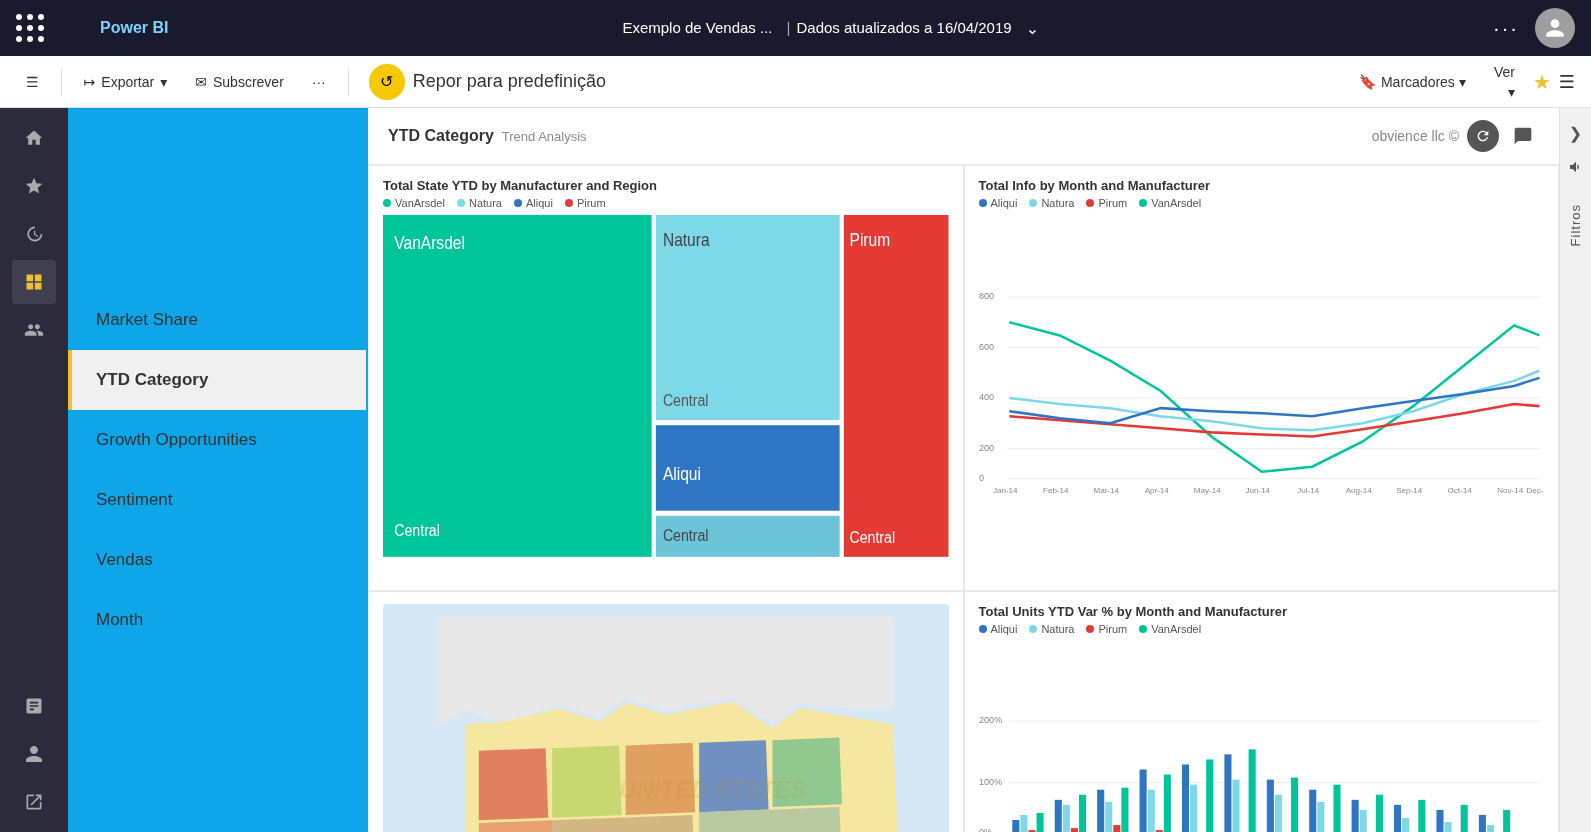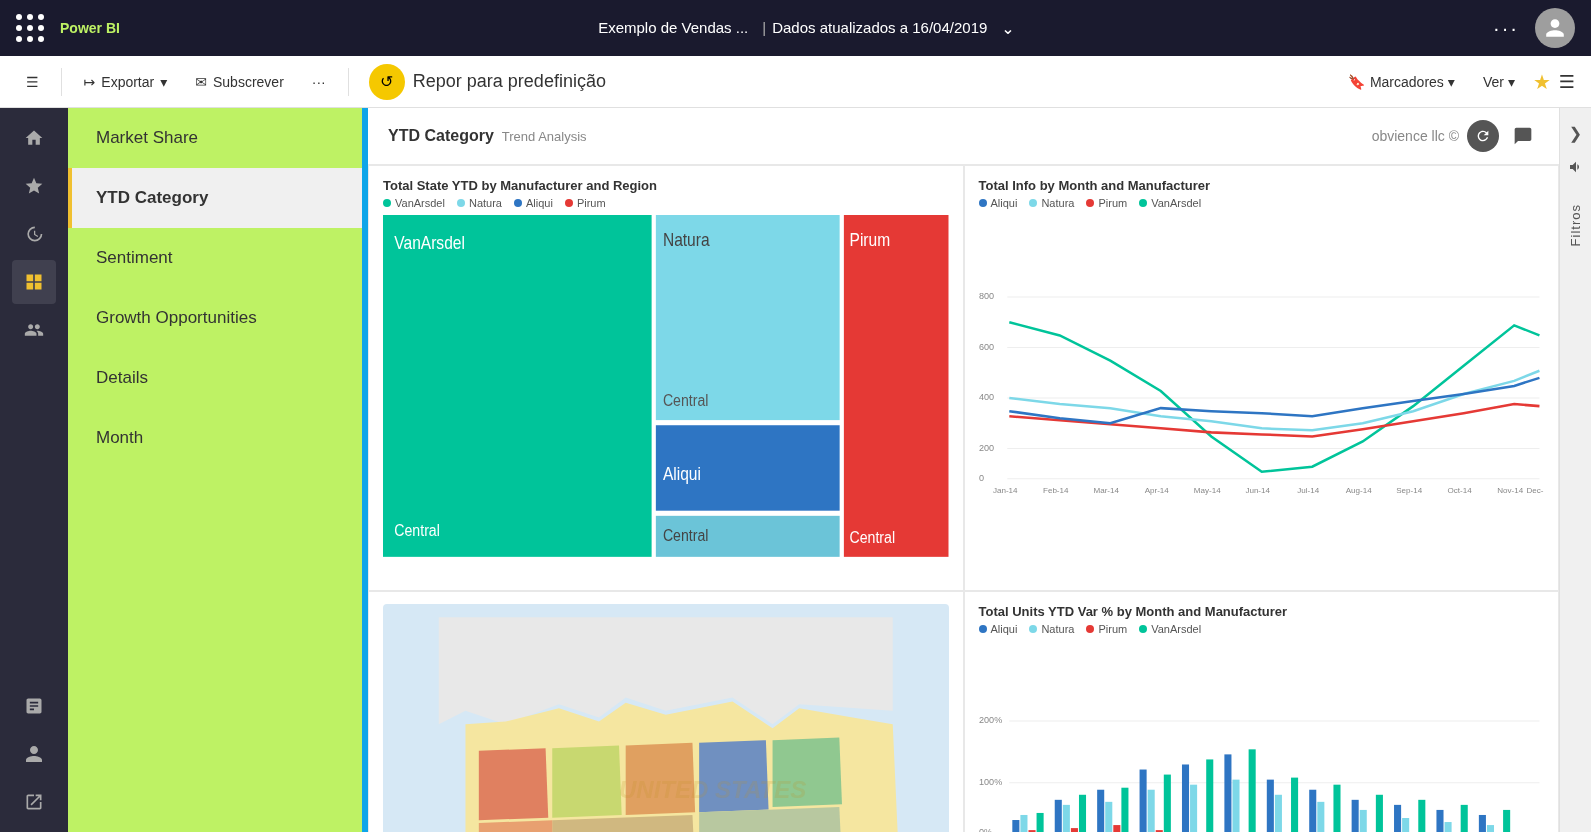--- a/index.html
+++ b/index.html
@@ -6,21 +6,21 @@
     body { font-family: 'Segoe UI', Arial, sans-serif; background: #f0f0f0; overflow: hidden; width: 1591px; height: 832px; }
 
     
     .topbar {
       display: flex; align-items: center;
       background: #1a1a2e; height: 56px; padding: 0 16px;
       position: relative; z-index: 10;
     }
     .topbar-grid { display: grid; grid-template-columns: 6px 6px 6px; gap: 5px; cursor: pointer; margin-right: 16px; }
     .topbar-dot { width: 6px; height: 6px; background: white; border-radius: 50%; }
-    .topbar-title { color: #bef264; font-size: 14px; font-weight: 600; margin-right: 24px; }
+    .topbar-title { color: #7dd3fc; font-size: 16px; font-weight: 600; margin-right: 24px; margin-left: 40px; }
     .topbar-center { flex: 1; display: flex; justify-content: center; color: white; font-size: 15px; }
     .topbar-center span { margin-right: 8px; }
     .topbar-more { color: white; font-size: 20px; margin-left: 16px; cursor: pointer; letter-spacing: 2px; }
     .topbar-avatar {
       width: 40px; height: 40px; border-radius: 50%; background: #9e9e9e;
       display: flex; align-items: center; justify-content: center;
       margin-left: 16px; cursor: pointer;
     }
     .topbar-avatar svg { fill: white; }
 
@@ -38,21 +38,21 @@
     .toolbar-divider { width: 1px; height: 28px; background: #e0e0e0; margin: 0 4px; }
     .toolbar-reset {
       display: flex; align-items: center; gap: 8px;
       background: #f5c800; border-radius: 50%; width: 36px; height: 36px;
       justify-content: center; cursor: pointer; margin-left: 8px;
       border: none; font-size: 18px;
     }
     .toolbar-reset-label { font-size: 14px; color: #333; cursor: pointer; }
     .toolbar-spacer { flex: 1; }
     .toolbar-bookmarks { display: flex; align-items: center; gap: 4px; font-size: 14px; color: #333; cursor: pointer; padding: 6px 10px; border-radius: 2px; }
-    .toolbar-ver { display: flex; align-items: flex-end; gap: 4px; font-size: 14px; color: #333; cursor: pointer; padding: 6px 10px; border-radius: 2px; }
+    .toolbar-ver { display: flex; align-items: flex-end; gap: 4px; font-size: 14px; color: #333; cursor: pointer; padding: 6px 10px; border-radius: 2px; flex-direction: column; }
     .toolbar-star { color: #f0c030; font-size: 20px; cursor: pointer; }
     .toolbar-list-icon { font-size: 18px; color: #333; cursor: pointer; }
 
     
     .main-layout {
       display: flex; height: calc(832px - 56px - 52px);
     }
 
     
     .left-nav {
@@ -62,22 +62,22 @@
     }
     .nav-icon {
       width: 44px; height: 44px; display: flex; align-items: center; justify-content: center;
       border-radius: 4px; cursor: pointer; color: #aaa; font-size: 18px;
     }
     .nav-icon.active { color: white; }
     .nav-spacer { flex: 1; }
 
     
     .sidebar {
-      width: 300px; background: #bef264; border-right: 6px solid #0ea5e9;
-      display: flex; flex-direction: column;
+      width: 300px; background: #0ea5e9; border-right: 2px solid #0ea5e9;
+      display: flex; flex-direction: column; justify-content: center;
     }
     .sidebar-item {
       display: flex; align-items: center;
       padding: 20px 24px; font-size: 17px; color: #333;
       cursor: pointer; border-left: 4px solid transparent;
     }
     .sidebar-item.active {
       background: #f0f0f0; border-left: 4px solid #f0c030; font-weight: 600;
     }
 
@@ -243,27 +243,27 @@
   </div>
 
   <div class="sidebar">
     <div class="sidebar-item">
       <span>Market Share</span>
     </div>
     <div class="sidebar-item active">
       <span>YTD Category</span>
     </div>
     <div class="sidebar-item">
+      <span>Growth Opportunities</span>
+    </div>
+    <div class="sidebar-item">
       <span>Sentiment</span>
     </div>
     <div class="sidebar-item">
-      <span>Growth Opportunities</span>
-    </div>
-    <div class="sidebar-item">
-      <span>Details</span>
+      <span>Vendas</span>
     </div>
     <div class="sidebar-item">
       <span>Month</span>
     </div>
   </div>
 
   <div class="content-area">
 
     <div class="report-header">
       <span class="report-title">YTD Category</span>

